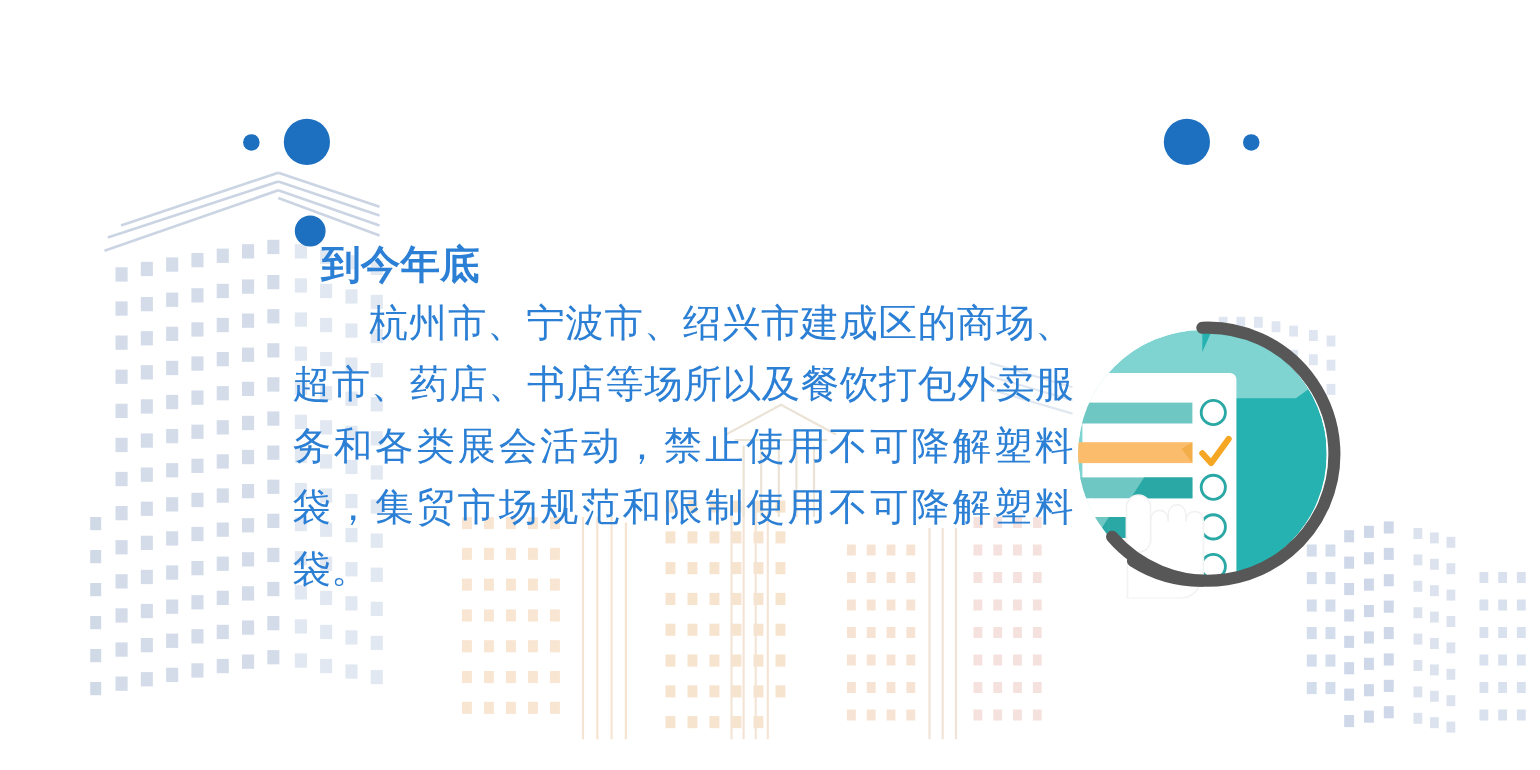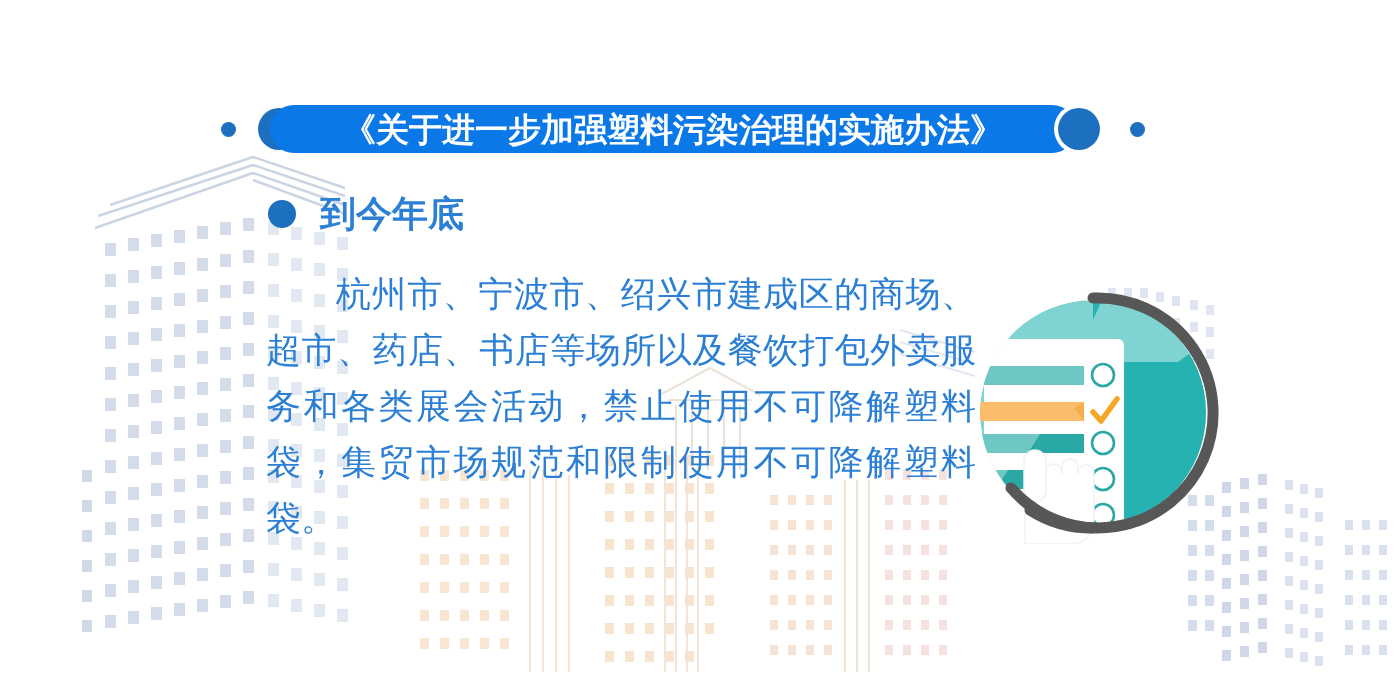--- a/index.html
+++ b/index.html
@@ -34,21 +34,21 @@
   .cap-left{left:258px;}
   .cap-right{left:1058px;}
   .cap-dot{
     position:absolute;top:26px;width:15px;height:15px;border-radius:50%;
     background:#1d6fc0;
   }
   .dot-left{left:221px;}
   .dot-right{left:1130px;}
 
   
-  .subhead{position:absolute;left:268px;top:196px;display:flex;align-items:center;}
+  .subhead{position:absolute;left:268px;top:196px;display:flex;align-items:flex-start;flex-direction:column;}
   .subhead-bullet{width:28px;height:28px;border-radius:50%;background:#1d6fc0;flex:0 0 auto;}
   .subhead-text{
     margin-left:24px;color:#2b7fd4;font-size:36px;font-weight:bold;
     line-height:1;white-space:nowrap;
     font-family:"DejaVu Sans","Liberation Sans",sans-serif;
   }
 
   
   .body-text{
     position:absolute;left:266px;top:266px;width:710px;
@@ -550,23 +550,20 @@
         <path d="M692 405 L692 470"></path>
         <path d="M708 405 L708 470"></path>
         <path d="M724 405 L724 470"></path>
         <path d="M740 405 L740 470"></path>
     </g>
   </svg>
 
   <div class="title-wrap">
     <div class="cap-dot dot-left"></div>
     <div class="cap-circle cap-left"></div>
-    <div class="banner">
-      <span class="banner-text">《关于进一步加强塑料污染治理的实施办法》</span>
-    </div>
     <div class="cap-circle cap-right"></div>
     <div class="cap-dot dot-right"></div>
   </div>
 
   <div class="subhead">
     <span class="subhead-bullet"></span>
     <span class="subhead-text">到今年底</span>
   </div>
 
   <div class="body-text">杭州市、宁波市、绍兴市建成区的商场、超市、药店、书店等场所以及餐饮打包外卖服务和各类展会活动，禁止使用不可降解塑料袋，集贸市场规范和限制使用不可降解塑料袋。</div>

